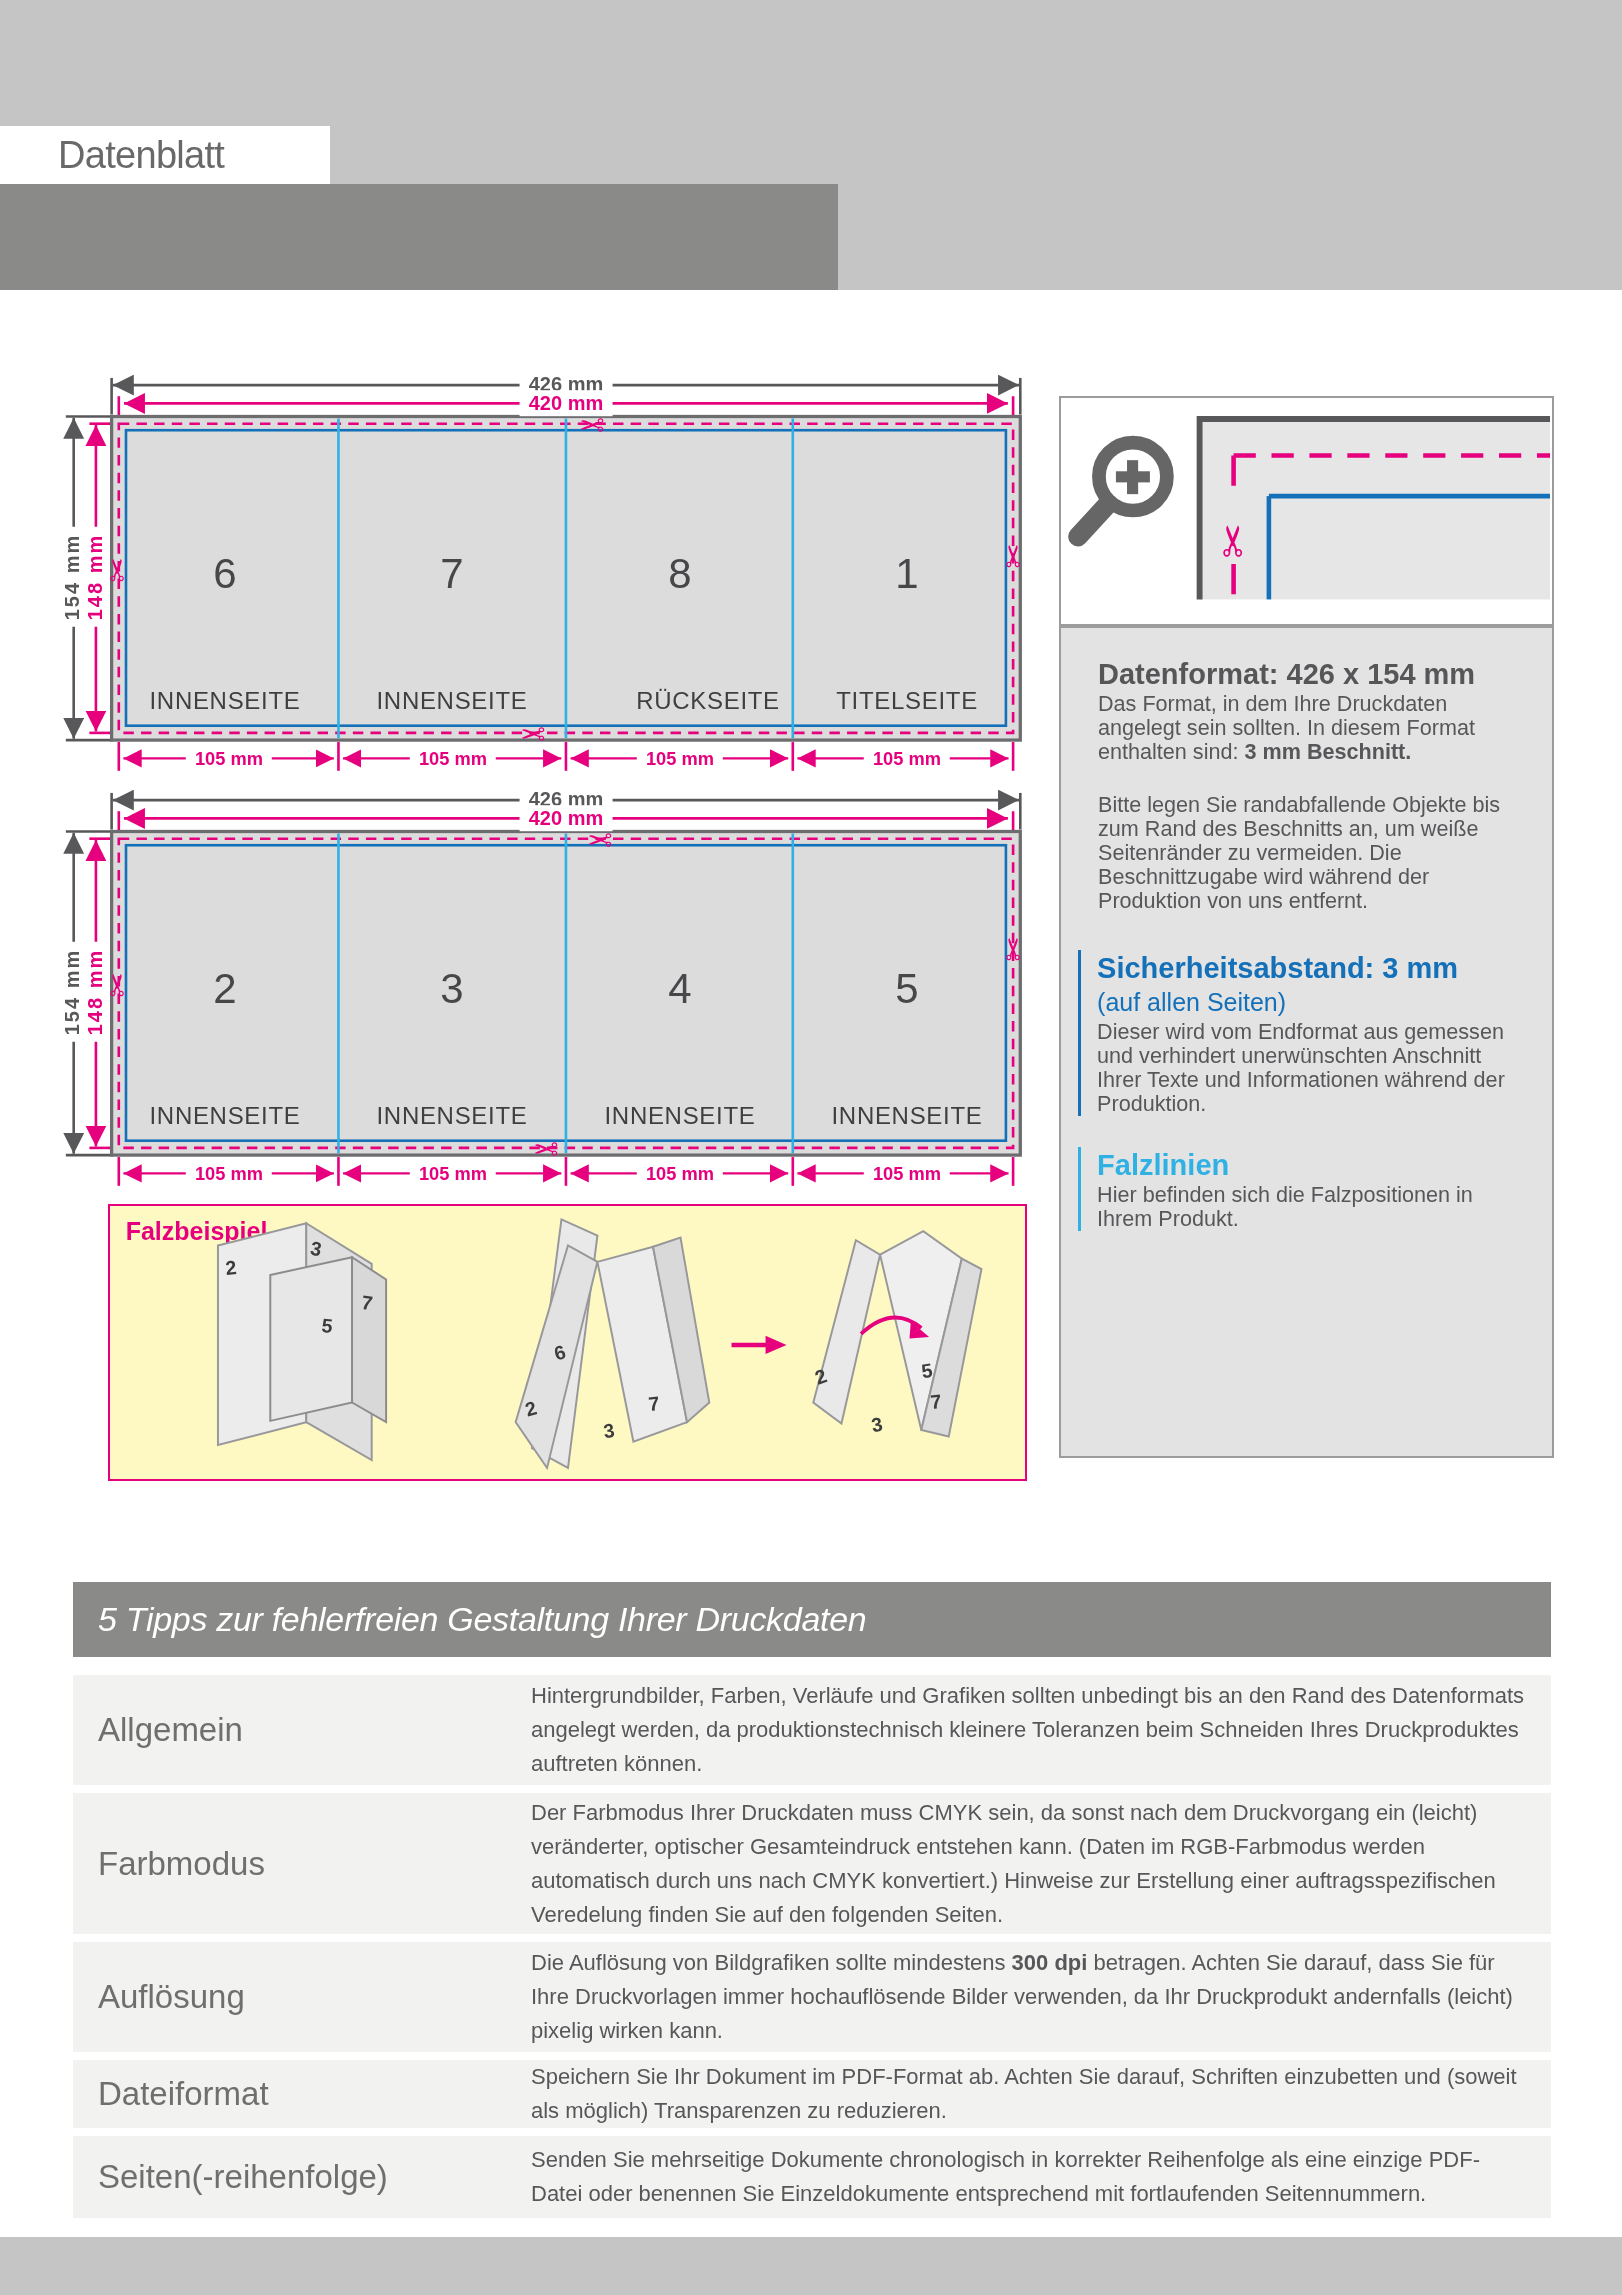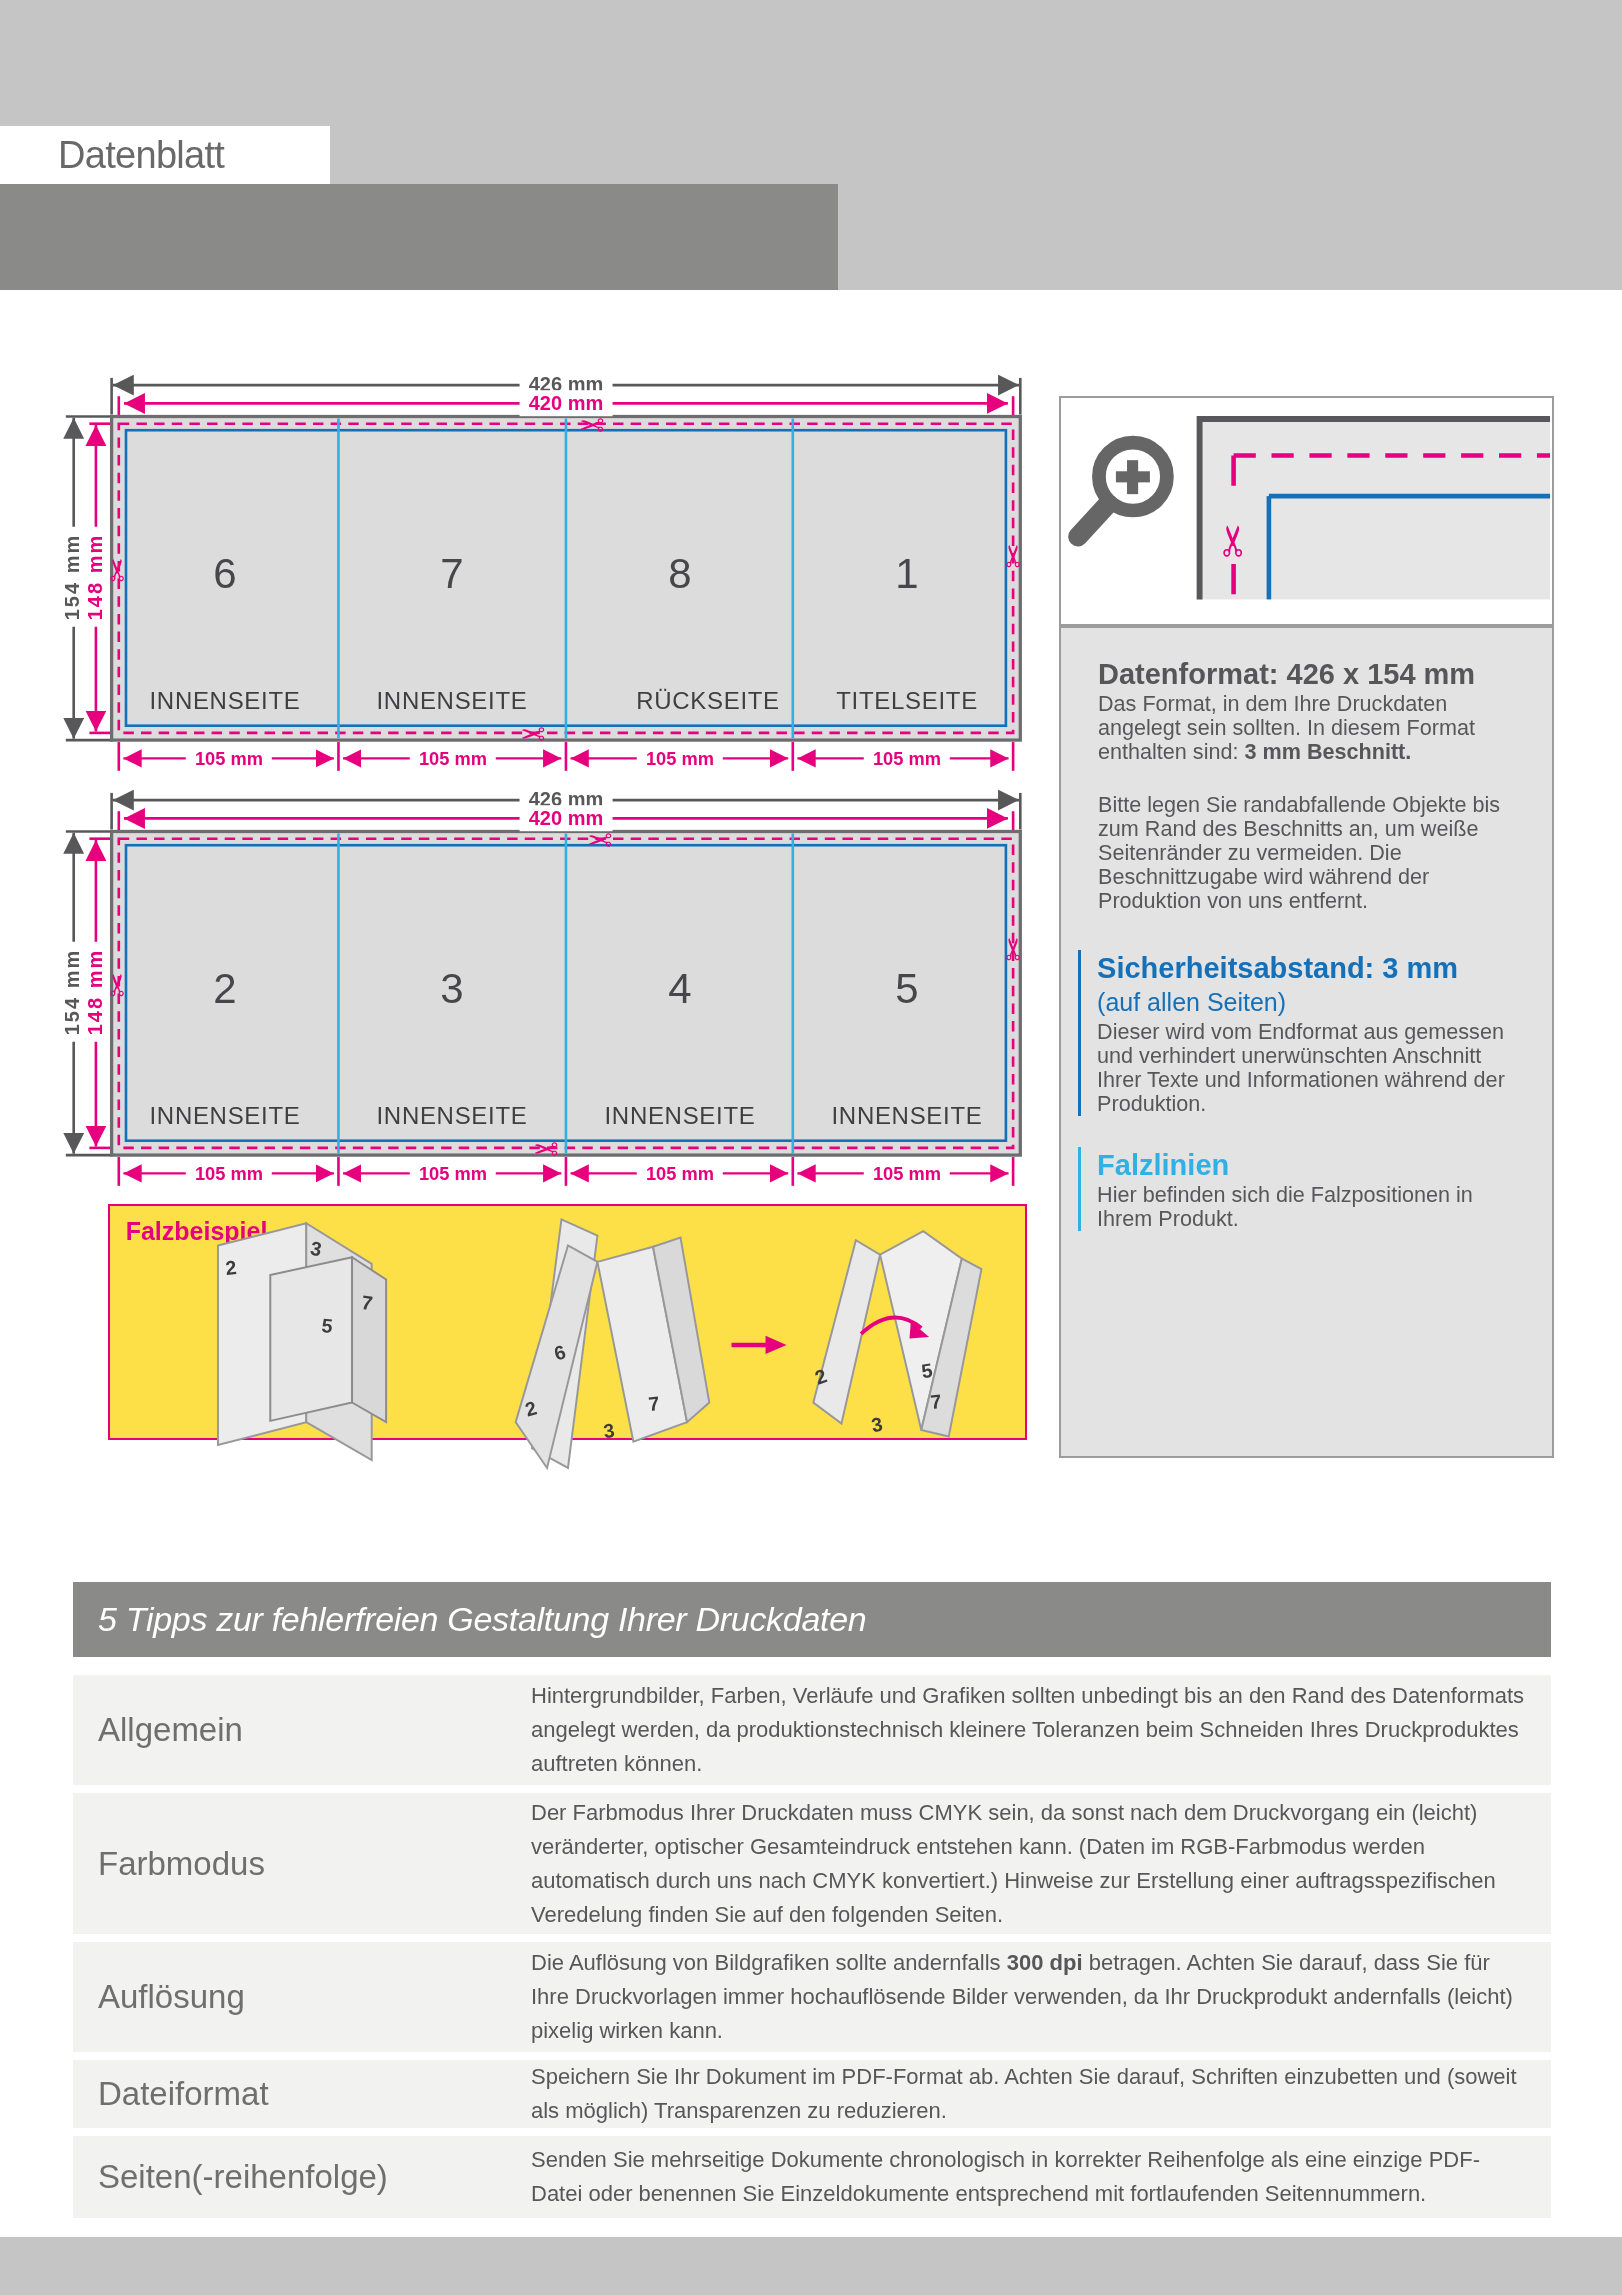--- a/index.html
+++ b/index.html
@@ -22,21 +22,21 @@
   .dimlabel.gray { color:#58585a; }
   .dimlabel.magenta { color:#e6007e; }
   .dimlabel.vert { transform:translate(-50%,-50%) rotate(-90deg); padding:1.3px 6.5px; letter-spacing:2px; }
   .panel-number { position:absolute; transform:translate(-50%,-50%); font-size:42px; color:#47474a; }
   .panel-label { position:absolute; transform:translate(-50%,-50%); font-size:24px; color:#3f3f42; letter-spacing:0.7px; white-space:nowrap; }
   .scissors { position:absolute; color:#e6007e; font-size:30px; line-height:1; transform:translate(-50%,-50%); }
   .scissors.r180 { transform:translate(-50%,-50%) rotate(180deg); }
   .scissors.down { transform:translate(-50%,-50%) rotate(-90deg); }
 
   
-  .falz-box { left:108px; top:1204px; width:919px; height:236px; background:#fde047; border:2.6px solid #e6007e; }
+  .falz-box { left:108px; top:1204px; width:919px; height:277px; background:#fef9c3; border:2.6px solid #e6007e; }
   .falz-title { position:absolute; left:15.7px; top:10.5px; font-size:25px; font-weight:bold; color:#e6007e; }
   .falz-num { position:absolute; transform:translate(-50%,-50%); font-size:19.6px; font-weight:bold; color:#3c3c3c; }
 
   
   .magnifier-box { left:1059px; top:396px; width:495px; height:230px; background:#ffffff; border:2.6px solid #9c9c9c; }
   .sidebar-box { left:1059px; top:626px; width:495px; height:832px; background:#e3e3e3; border:2.6px solid #9c9c9c; padding:27.5px 37px 0 37px; }
   .sb-h { font-size:29px; font-weight:bold; color:#565659; line-height:1.25; }
   .sb-h.magenta { color:#e6007e; }
   .sb-h.blue { color:#1470b8; }
   .sb-h.cyan { color:#2fb1e3; }
@@ -285,21 +285,21 @@
 <div class="abs tip-row" style="top:1675px; height:110px">
   <span class="tip-label">Allgemein</span>
   <div class="tip-body"><span>Hintergrundbilder, Farben, Verläufe und Grafiken sollten unbedingt bis an den Rand des Datenformats angelegt werden, da produktionstechnisch kleinere Toleranzen beim Schneiden Ihres Druckproduktes auftreten können.</span><b></b><span></span></div>
 </div>
 <div class="abs tip-row" style="top:1793px; height:141px">
   <span class="tip-label">Farbmodus</span>
   <div class="tip-body"><span>Der Farbmodus Ihrer Druckdaten muss CMYK sein, da sonst nach dem Druckvorgang ein (leicht) veränderter, optischer Gesamteindruck entstehen kann. (Daten im RGB-Farbmodus werden automatisch durch uns nach CMYK konvertiert.) Hinweise zur Erstellung einer auftragsspezifischen Veredelung finden Sie auf den folgenden Seiten.</span><b></b><span></span></div>
 </div>
 <div class="abs tip-row" style="top:1942px; height:110px">
   <span class="tip-label">Auflösung</span>
-  <div class="tip-body"><span>Die Auflösung von Bildgrafiken sollte andernfalls </span><b>300 dpi</b><span> betragen. Achten Sie darauf, dass Sie für Ihre Druckvorlagen immer hochauflösende Bilder verwenden, da Ihr Druckprodukt andernfalls (leicht) pixelig wirken kann.</span></div>
+  <div class="tip-body"><span>Die Auflösung von Bildgrafiken sollte mindestens </span><b>300 dpi</b><span> betragen. Achten Sie darauf, dass Sie für Ihre Druckvorlagen immer hochauflösende Bilder verwenden, da Ihr Druckprodukt andernfalls (leicht) pixelig wirken kann.</span></div>
 </div>
 <div class="abs tip-row" style="top:2060px; height:68px">
   <span class="tip-label">Dateiformat</span>
   <div class="tip-body"><span>Speichern Sie Ihr Dokument im PDF-Format ab. Achten Sie darauf, Schriften einzubetten und (soweit als möglich) Transparenzen zu reduzieren.</span><b></b><span></span></div>
 </div>
 <div class="abs tip-row" style="top:2136px; height:82px">
   <span class="tip-label">Seiten(-reihenfolge)</span>
   <div class="tip-body"><span>Senden Sie mehrseitige Dokumente chronologisch in korrekter Reihenfolge als eine einzige PDF-Datei oder benennen Sie Einzeldokumente entsprechend mit fortlaufenden Seitennummern.</span><b></b><span></span></div>
 </div>
 

